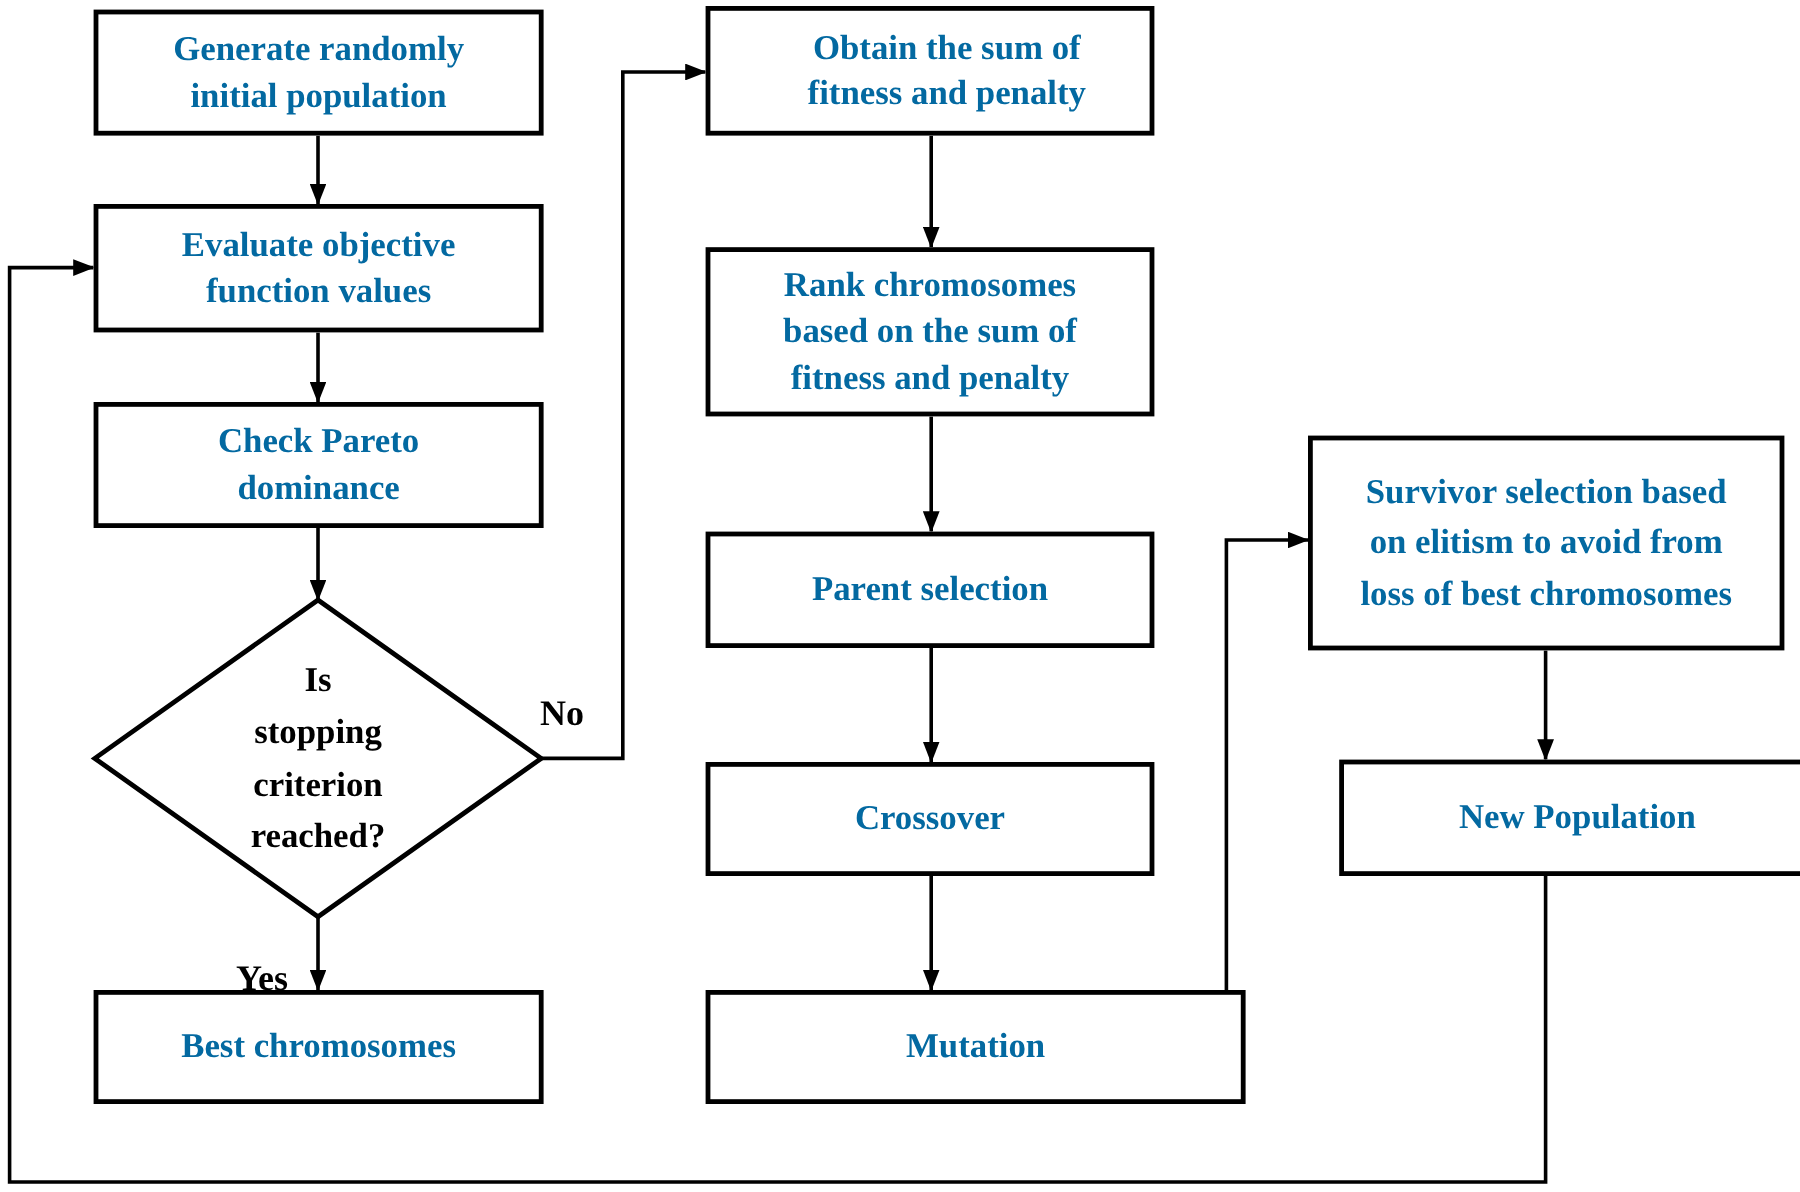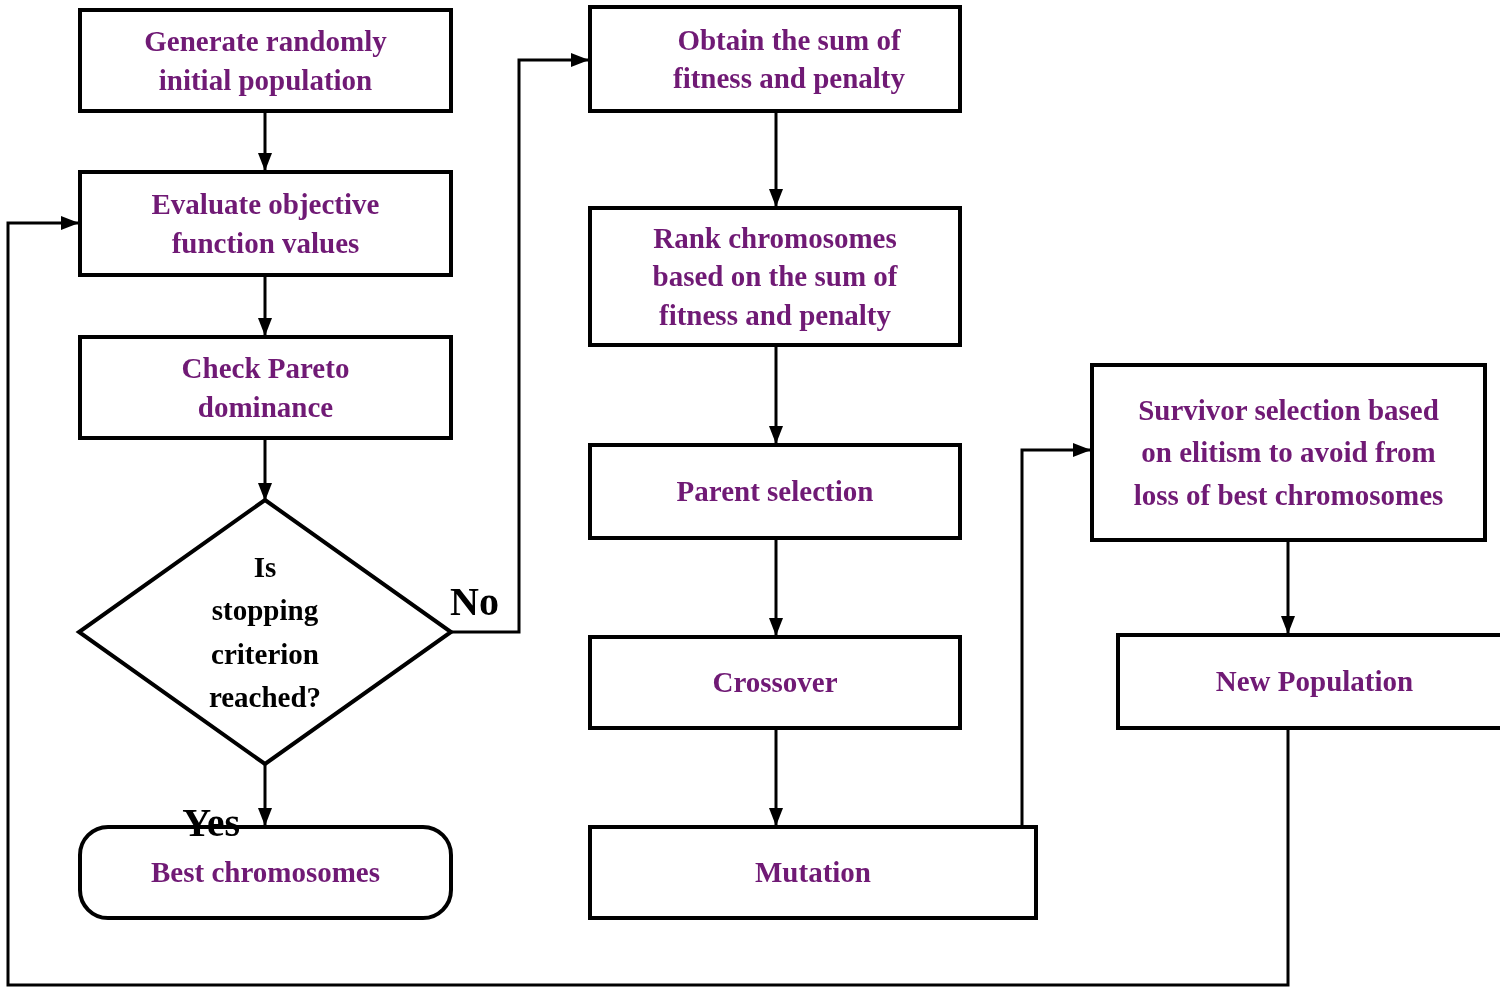--- a/index.html
+++ b/index.html
@@ -37,46 +37,46 @@
     box-sizing: border-box;
     background: #ffffff;
     border: 4px solid #000000;
     display: flex;
     align-items: center;
     justify-content: center;
     text-align: center;
     font-weight: bold;
     font-size: 29px;
     line-height: 1.32;
-    color: #701a75;
+    color: #0369a1;
     white-space: pre-line;
   }
   .diamond-label {
     position: absolute;
     display: flex;
     align-items: center;
     justify-content: center;
     text-align: center;
     font-weight: bold;
     font-size: 29px;
     line-height: 1.5;
     color: #000000;
     white-space: pre-line;
   }
   .edge-label {
     position: absolute;
     font-weight: bold;
-    font-size: 40px;
+    font-size: 30px;
     color: #000000;
   }
   
   #node-generate        { left: 78px;   top: 8px;   width: 375px; height: 105px; }
   #node-evaluate        { left: 78px;   top: 170px; width: 375px; height: 107px; }
   #node-check-pareto    { left: 78px;   top: 335px; width: 375px; height: 105px; }
-  #node-best            { left: 78px;   top: 825px; width: 375px; height: 95px; border-radius: 30px;  }
+  #node-best            { left: 78px;   top: 825px; width: 375px; height: 95px;  }
   #node-obtain          { left: 588px;  top: 5px;   width: 374px; height: 108px; padding-left: 28px; }
   #node-rank            { left: 588px;  top: 206px; width: 374px; height: 141px; }
   #node-parent          { left: 588px;  top: 443px; width: 374px; height: 97px; text-align: center;  }
   #node-crossover       { left: 588px;  top: 635px; width: 374px; height: 95px;  }
   #node-mutation        { left: 588px;  top: 825px; width: 450px; height: 95px;  }
   #node-survivor        { left: 1090px; top: 363px; width: 397px; height: 179px; line-height: 1.45; }
   #node-new-population  { left: 1090px; top: 633px; width: 397px; height: 97px; margin-left: 26px;  }
   #diamond-label        { left: 155px;  top: 540px; width: 220px; height: 185px; }
   #label-yes            { left: 145px;  top: 799px; width: 95px;  text-align: right; }
   #label-no             { left: 450px;  top: 578px; width: 80px;  text-align: left; }

